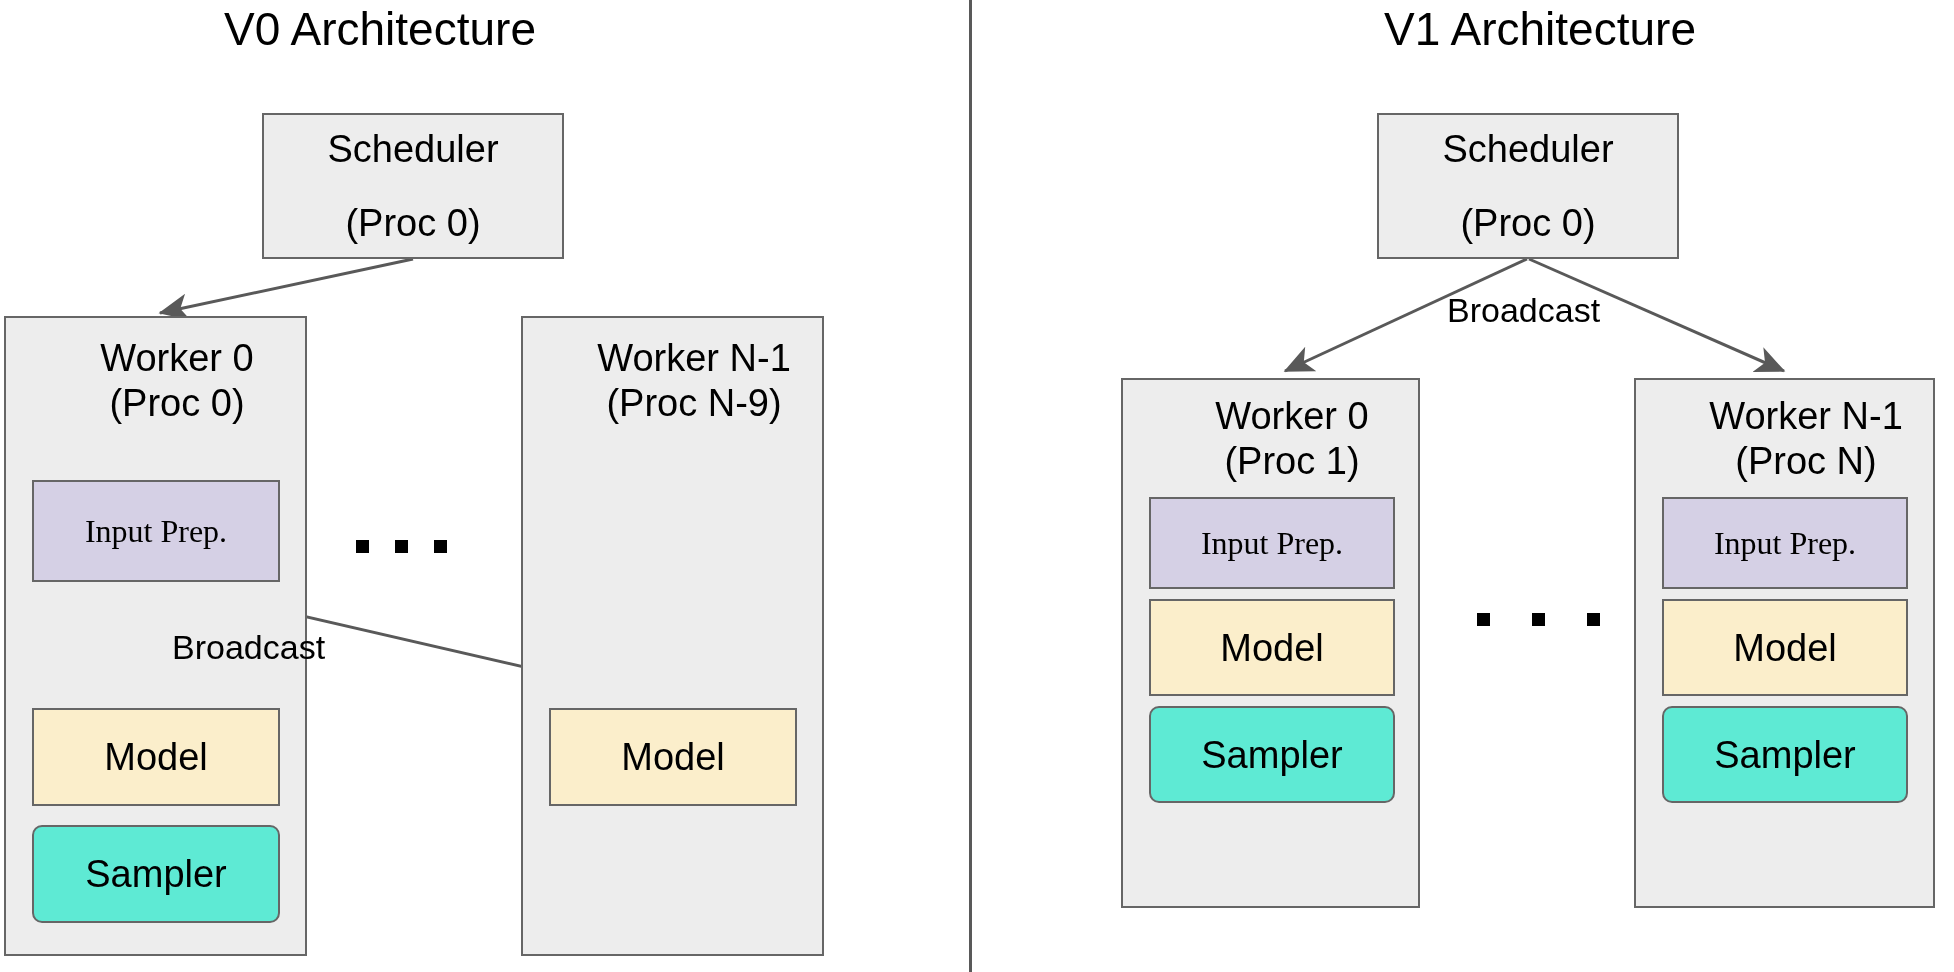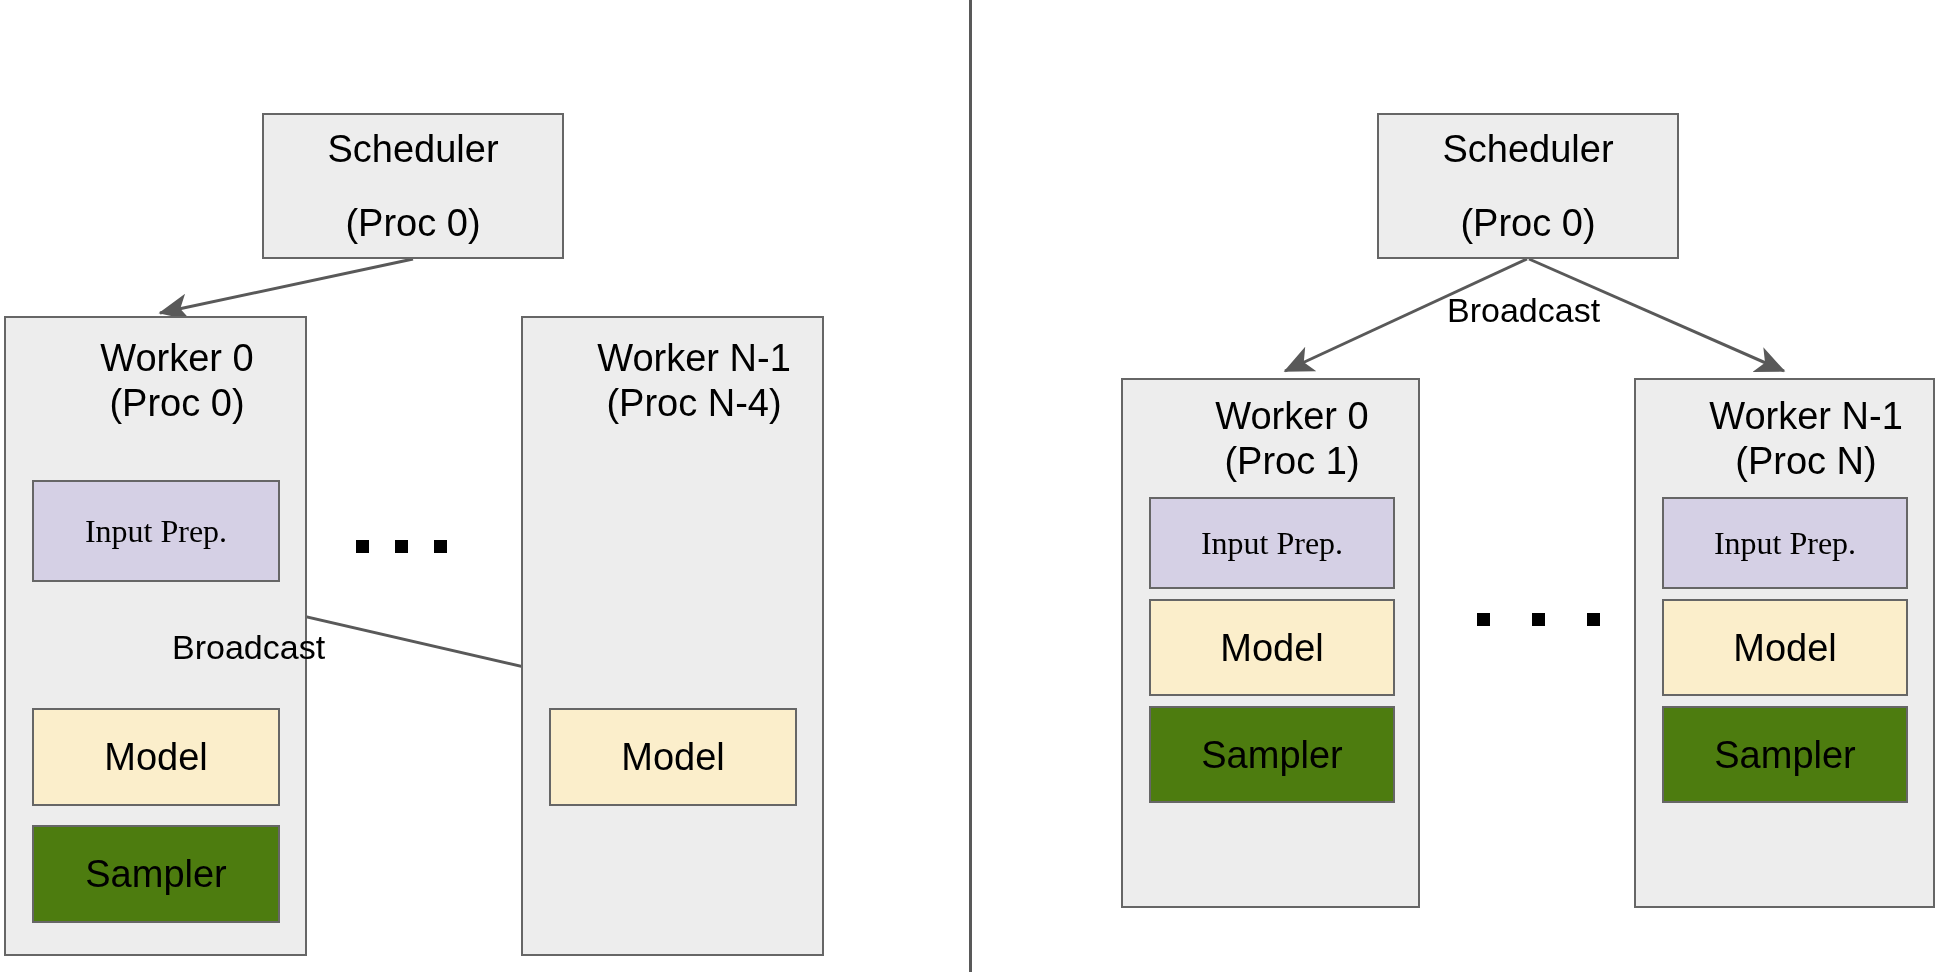--- a/index.html
+++ b/index.html
@@ -55,23 +55,24 @@
     align-items: center;
     justify-content: center;
     font-family: Liberation Serif, serif;
   }
   .box-model {
     background: #fbeecb;
     align-items: center;
     justify-content: center;
   }
   .box-sampler {
-    background: #4d7c0f;
-    align-items: center;
-    justify-content: center;
+    background: #5eead4;
+    align-items: center;
+    justify-content: center;
+    border-radius: 10px;
   }
   .node-label {
     text-align: center;
     white-space: nowrap;
     color: #000000;
     font-size: 38px;
     line-height: 46px;
   }
   .node-label.small {
     font-size: 32px;
@@ -143,20 +144,21 @@
       <line x1="1527" y1="259" x2="1285" y2="371" stroke="#595959" stroke-width="3" marker-end="url(#ah)"></line>
     </g>
 
     <g>
       <line x1="1529" y1="259" x2="1784" y2="371" stroke="#595959" stroke-width="3" marker-end="url(#ah)"></line>
     </g>
   </svg>
 
   <div class="divider" style="left:969px; top:0px; width:3px; height:972px;"></div>
 
+  <div class="panel-title" style="left:0px; top:6px; width:760px;">V0 Architecture</div>
 
   <div class="node plain-box" style="left:262px; top:113px; width:302px; height:146px;">
     <div class="node-label">Scheduler</div>
     <div class="node-label">(Proc 0)</div>
   </div>
 
   <div class="node container-box" style="left:4px; top:316px; width:303px; height:640px;">
     <div class="container-title" style="top:18px;">Worker 0</div>
     <div class="container-title" style="top:63px;">(Proc 0)</div>
 
@@ -168,35 +170,36 @@
       <div class="node-label">Model</div>
     </div>
 
     <div class="node box-sampler" style="left:26px; top:507px; width:248px; height:98px;">
       <div class="node-label">Sampler</div>
     </div>
   </div>
 
   <div class="node container-box" style="left:521px; top:316px; width:303px; height:640px;">
     <div class="container-title" style="top:18px;">Worker N-1</div>
-    <div class="container-title" style="top:63px;">(Proc N-4)</div>
+    <div class="container-title" style="top:63px;">(Proc N-9)</div>
 
     <div class="node box-model" style="left:26px; top:390px; width:248px; height:98px;">
       <div class="node-label">Model</div>
     </div>
   </div>
 
   <div class="ellipsis" style="left:356px; top:540px;">
     <span class="dot"></span>
     <span class="dot"></span>
     <span class="dot"></span>
   </div>
 
   <div class="edge-label" style="left:172px; top:628px;">Broadcast</div>
 
+  <div class="panel-title" style="left:1160px; top:6px; width:760px;">V1 Architecture</div>
 
   <div class="node plain-box" style="left:1377px; top:113px; width:302px; height:146px;">
     <div class="node-label">Scheduler</div>
     <div class="node-label">(Proc 0)</div>
   </div>
 
   <div class="node container-box" style="left:1121px; top:378px; width:299px; height:530px;">
     <div class="container-title" style="top:14px;">Worker 0</div>
     <div class="container-title" style="top:59px;">(Proc 1)</div>
 

